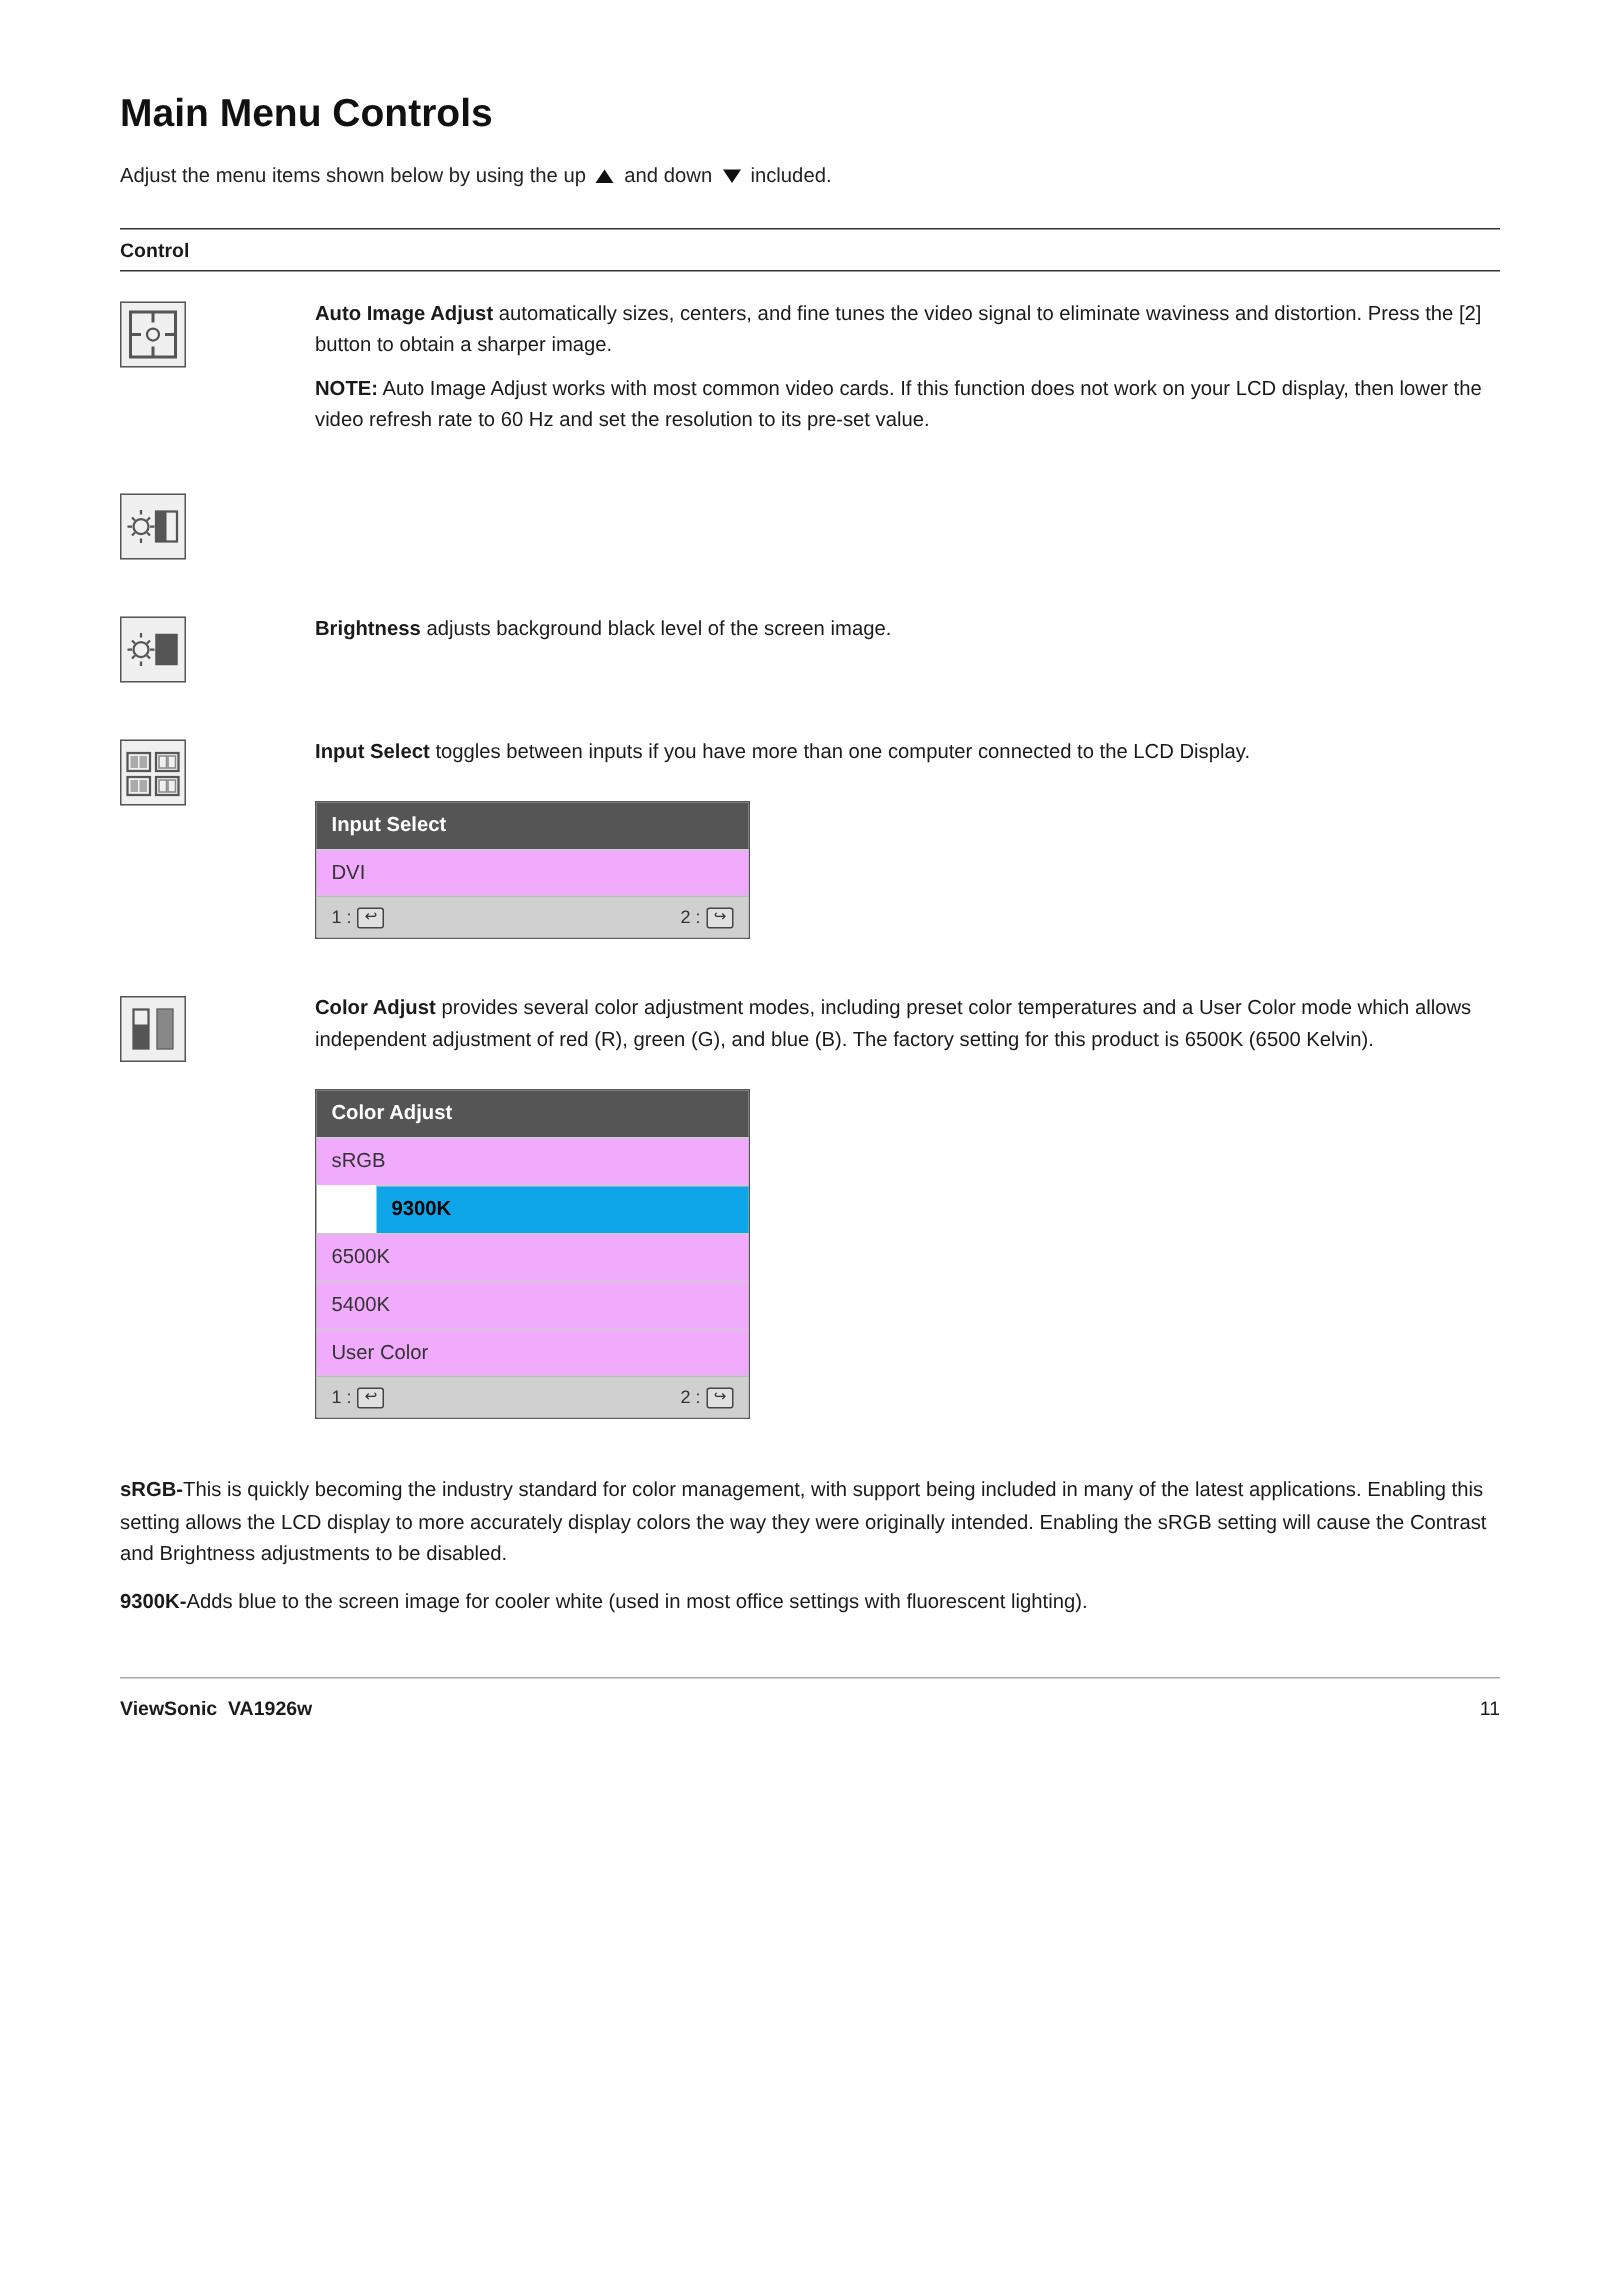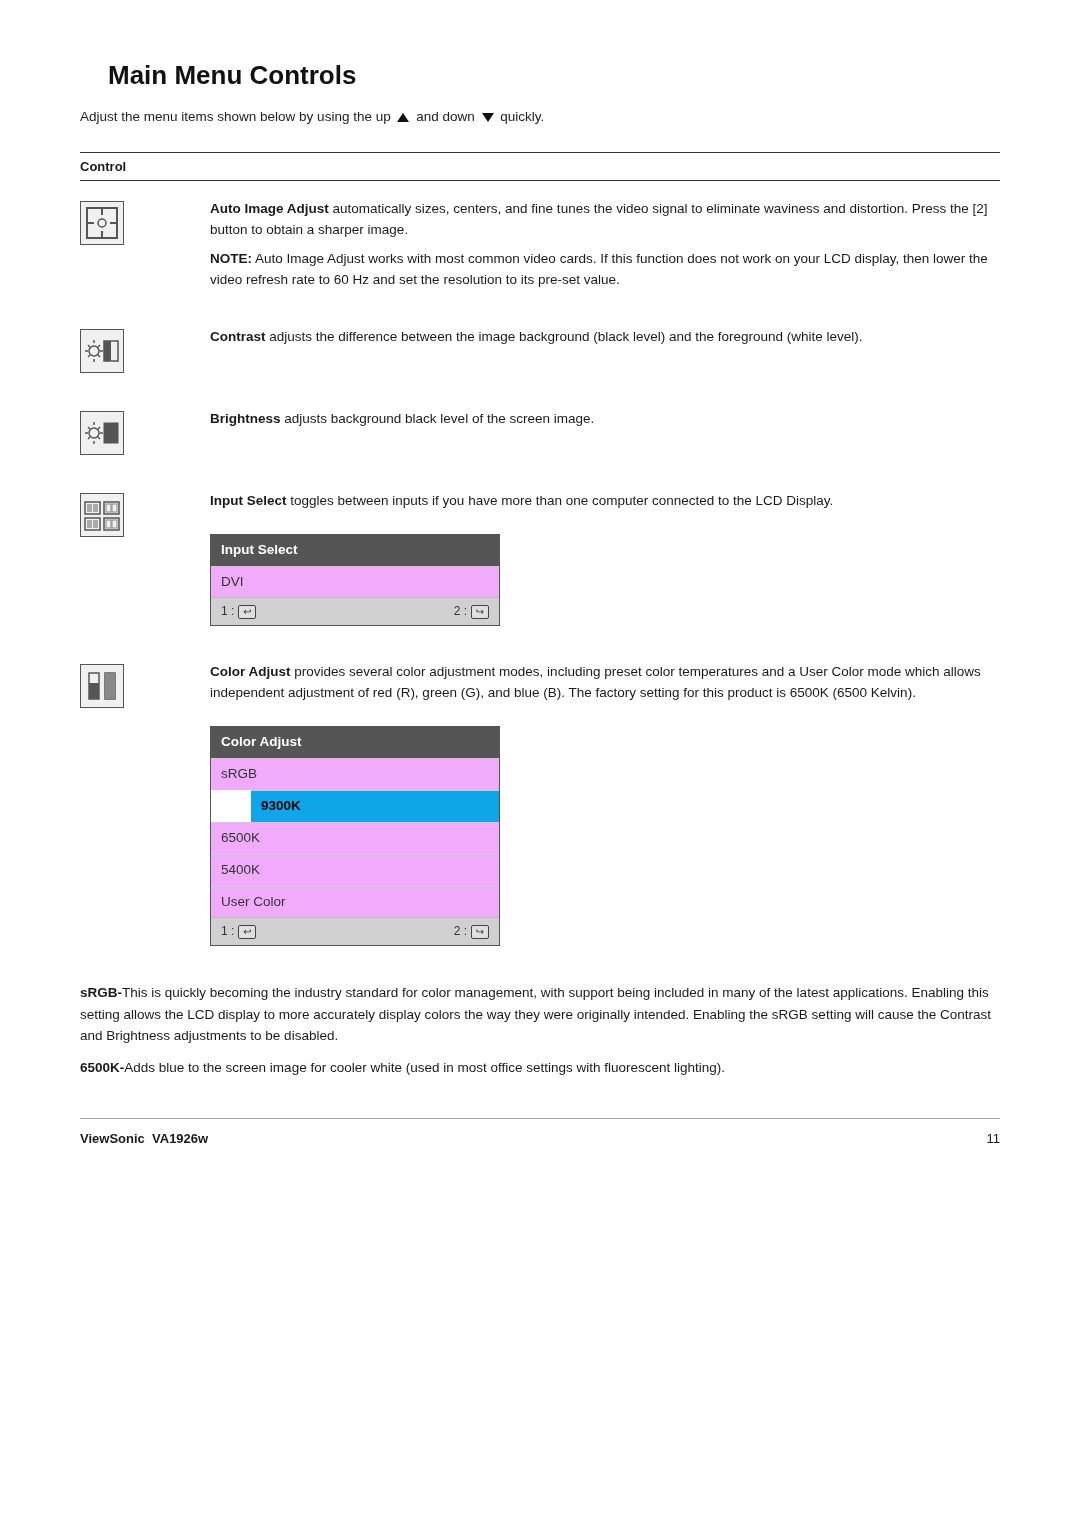--- a/index.html
+++ b/index.html
@@ -12,21 +12,20 @@
       width: 1080px;
       min-height: 1527px;
       padding: 60px 80px 60px 80px;
     }
 
     h1 {
       font-size: 26px;
       font-weight: bold;
       margin-bottom: 18px;
       color: #111;
-      margin-left: 28px;
     }
 
     .intro-line {
       font-size: 13.5px;
       margin-bottom: 28px;
       color: #222;
     }
 
     .table-header {
       display: grid;
@@ -218,21 +217,21 @@
 </head>
 <body>
 
 <h1>Main Menu Controls</h1>
 
 <p class="intro-line">
   <span>Adjust the menu items shown below by using the up</span>
   <span style="display:inline-block;width:0;height:0;border-left:6px solid transparent;border-right:6px solid transparent;border-bottom:9px solid #111;vertical-align:middle;margin:0 3px;"></span>
   <span>and down</span>
   <span style="display:inline-block;width:0;height:0;border-left:6px solid transparent;border-right:6px solid transparent;border-top:9px solid #111;vertical-align:middle;margin:0 3px;"></span>
-  <span>quickly.</span>
+  <span>included.</span>
 </p>
 
 <div class="table-header">
   <div class="col-control">Control</div>
 </div>
 
 <div class="table-body">
 
   <div class="table-row">
     <div class="icon-cell">
@@ -270,25 +269,20 @@
           <line x1="16" y1="18" x2="19" y2="18" stroke="#555" stroke-width="1.5"></line>
           <line x1="6" y1="14" x2="4" y2="12" stroke="#555" stroke-width="1.5"></line>
           <line x1="14" y1="14" x2="16" y2="12" stroke="#555" stroke-width="1.5"></line>
           <line x1="6" y1="22" x2="4" y2="24" stroke="#555" stroke-width="1.5"></line>
           <line x1="14" y1="22" x2="16" y2="24" stroke="#555" stroke-width="1.5"></line>
 
           <rect x="20" y="8" width="14" height="20" fill="none" stroke="#555" stroke-width="1.5"></rect>
           <rect x="20" y="8" width="7" height="20" fill="#555"></rect>
         </svg>
       </div>
-    </div>
-    <div class="text-cell">
-      <p>
-        <strong>Contrast</strong><span> adjusts the difference between the image background  (black level) and the foreground (white level).</span>
-      </p>
     </div>
   </div>
 
   <div class="table-row">
     <div class="icon-cell">
       <div class="icon-box brightness">
         <svg width="36" height="36" viewBox="0 0 36 36">
 
           <circle cx="10" cy="18" r="5" fill="none" stroke="#555" stroke-width="1.5"></circle>
           <line x1="10" y1="10" x2="10" y2="7" stroke="#555" stroke-width="1.5"></line>
@@ -395,21 +389,21 @@
     </div>
   </div>
 
 </div>
 
 <div style="margin-top: 18px;">
   <p class="section-text">
     <strong>sRGB-</strong><span>This is quickly becoming the industry standard for color management, with support being included in many of the latest applications. Enabling this setting allows the LCD display to more accurately display colors the way they were originally intended. Enabling the sRGB setting will cause the Contrast and Brightness adjustments to be disabled.</span>
   </p>
   <p class="section-text">
-    <strong>6500K-</strong><span>Adds blue to the screen image for cooler white (used in most office settings with fluorescent lighting).</span>
+    <strong>9300K-</strong><span>Adds blue to the screen image for cooler white (used in most office settings with fluorescent lighting).</span>
   </p>
 </div>
 
 <div class="footer-bottom">
   <div class="brand">
     <span>ViewSonic</span>&nbsp;&nbsp;<span>VA1926w</span>
   </div>
   <div class="page-number">11</div>
 </div>
 

